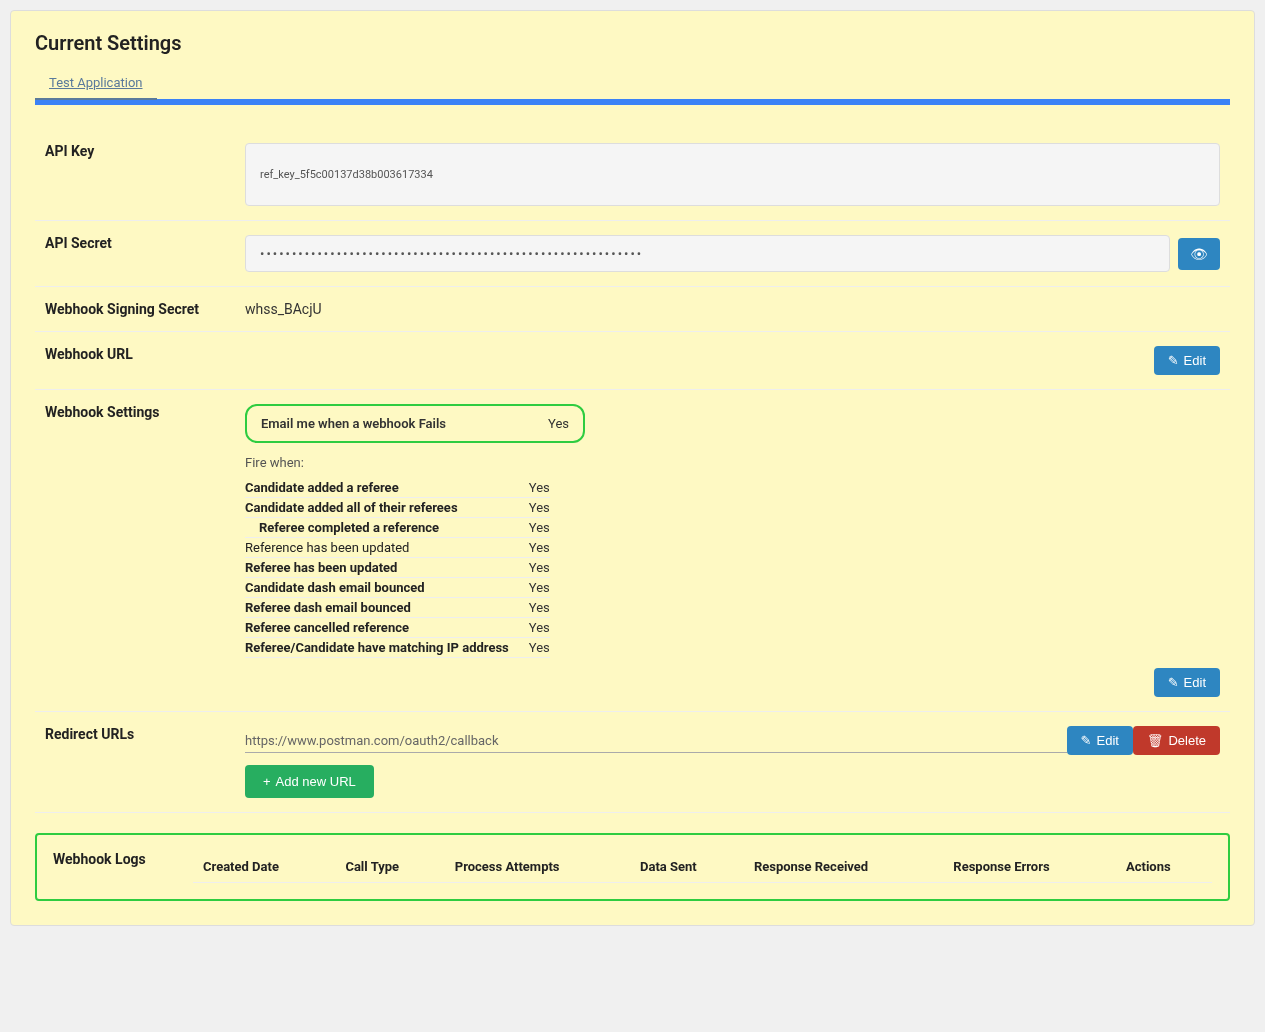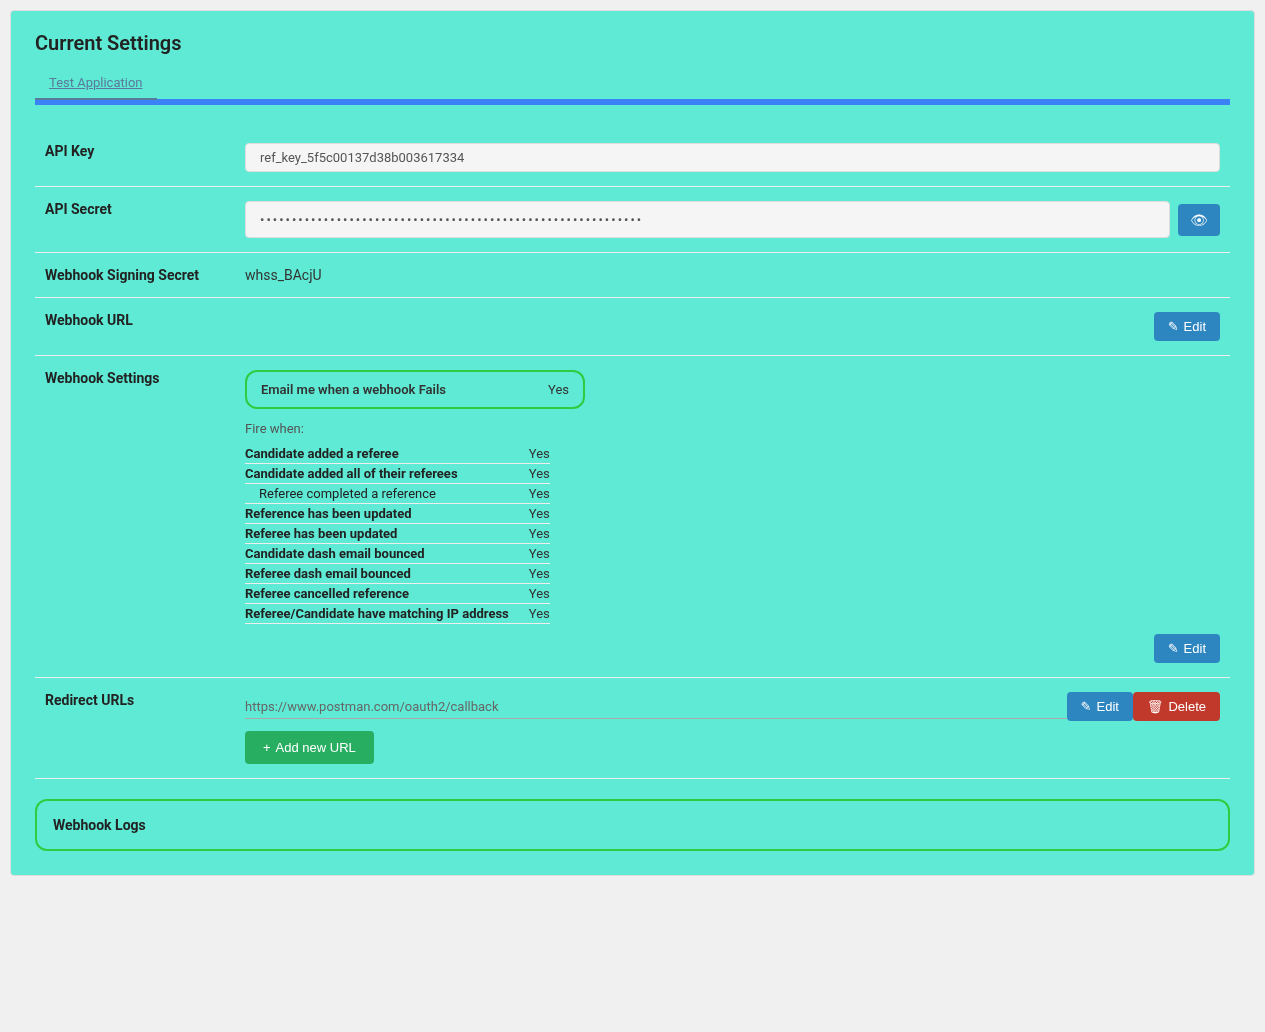--- a/index.html
+++ b/index.html
@@ -3,21 +3,21 @@
   <meta charset="utf-8">
   <style>
     * { box-sizing: border-box; margin: 0; padding: 0; }
     body {
       font-family: -apple-system, BlinkMacSystemFont, "Segoe UI", Roboto, sans-serif;
       font-size: 14px;
       background: #f0f0f0;
       color: #333;
     }
     .page-wrapper {
-      background: #5eead4;
+      background: #fef9c3;
       margin: 10px;
       border: 1px solid #ddd;
       border-radius: 4px;
       padding: 20px 24px 24px;
     }
     .page-title {
       font-size: 20px;
       font-weight: 600;
       color: #222;
       margin-bottom: 12px;
@@ -54,23 +54,23 @@
     .settings-table td:first-child {
       font-weight: 700;
       width: 200px;
       color: #222;
       white-space: nowrap;
     }
     .api-key-box {
       background: #f5f5f5;
       border: 1px solid #ddd;
       border-radius: 4px;
-      padding: 6px 14px;
+      padding: 24px 14px;
       color: #555;
-      font-size: 13px;
+      font-size: 11px;
       width: 100%;
     }
     .api-secret-row {
       display: flex;
       align-items: center;
       gap: 8px;
     }
     .api-secret-box {
       background: #f5f5f5;
       border: 1px solid #ddd;
@@ -177,21 +177,21 @@
     }
     .redirect-url-box {
       border-bottom: 1px solid #aaa;
       padding: 4px 0;
       color: #666;
       font-size: 13px;
       flex: 1;
     }
     .webhook-logs-section {
       border: 2px solid #2ecc40;
-      border-radius: 12px;
+      border-radius: 4px;
       margin-top: 20px;
       padding: 16px;
     }
     .webhook-logs-inner {
       display: flex;
       gap: 20px;
     }
     .webhook-logs-label {
       font-weight: 700;
       min-width: 120px;
@@ -275,25 +275,25 @@
             <tbody id="fire-when-tbody">
             <tr>
                   <td style="font-weight:700;color:#222;padding:2px 20px 2px 0;font-size:13px;">Candidate added a referee</td>
                   <td style="font-size:13px;color:#333;padding:2px 0;">Yes</td>
                 </tr>
                 <tr>
                   <td style="font-weight:700;color:#222;padding:2px 20px 2px 0;font-size:13px;">Candidate added all of their referees</td>
                   <td style="font-size:13px;color:#333;padding:2px 0;">Yes</td>
                 </tr>
                 <tr>
-                  <td style="font-weight:400;color:#222;padding:2px 20px 2px 14px;font-size:13px;margin-top:30px;">Referee completed a reference</td>
-                  <td style="font-size:13px;color:#333;padding:2px 0;">Yes</td>
-                </tr>
-                <tr>
-                  <td style="font-weight:700;color:#222;padding:2px 20px 2px 0;font-size:13px;">Reference has been updated</td>
+                  <td style="font-weight:700;color:#222;padding:2px 20px 2px 14px;font-size:13px;margin-top:30px;">Referee completed a reference</td>
+                  <td style="font-size:13px;color:#333;padding:2px 0;">Yes</td>
+                </tr>
+                <tr>
+                  <td style="font-weight:400;color:#222;padding:2px 20px 2px 0;font-size:13px;">Reference has been updated</td>
                   <td style="font-size:13px;color:#333;padding:2px 0;">Yes</td>
                 </tr>
                 <tr>
                   <td style="font-weight:700;color:#222;padding:2px 20px 2px 0;font-size:13px;">Referee has been updated</td>
                   <td style="font-size:13px;color:#333;padding:2px 0;">Yes</td>
                 </tr>
                 <tr>
                   <td style="font-weight:700;color:#222;padding:2px 20px 2px 0;font-size:13px;">Candidate dash email bounced</td>
                   <td style="font-size:13px;color:#333;padding:2px 0;">Yes</td>
                 </tr>
@@ -339,15 +339,32 @@
             <span>Add new URL</span>
           </button>
         </td>
       </tr>
     </tbody>
   </table>
 
   <div class="webhook-logs-section">
     <div class="webhook-logs-inner">
       <div class="webhook-logs-label">Webhook Logs</div>
+      <div class="logs-table-wrapper">
+        <table class="logs-table">
+          <thead>
+            <tr id="logs-header-row">
+            <th>Created Date</th>
+                <th>Call Type</th>
+                <th>Process Attempts</th>
+                <th>Data Sent</th>
+                <th>Response Received</th>
+                <th>Response Errors</th>
+                <th>Actions</th>
+              </tr>
+          </thead>
+          <tbody>
+          </tbody>
+        </table>
+      </div>
     </div>
   </div>
 </div>
 
 </body></html>

